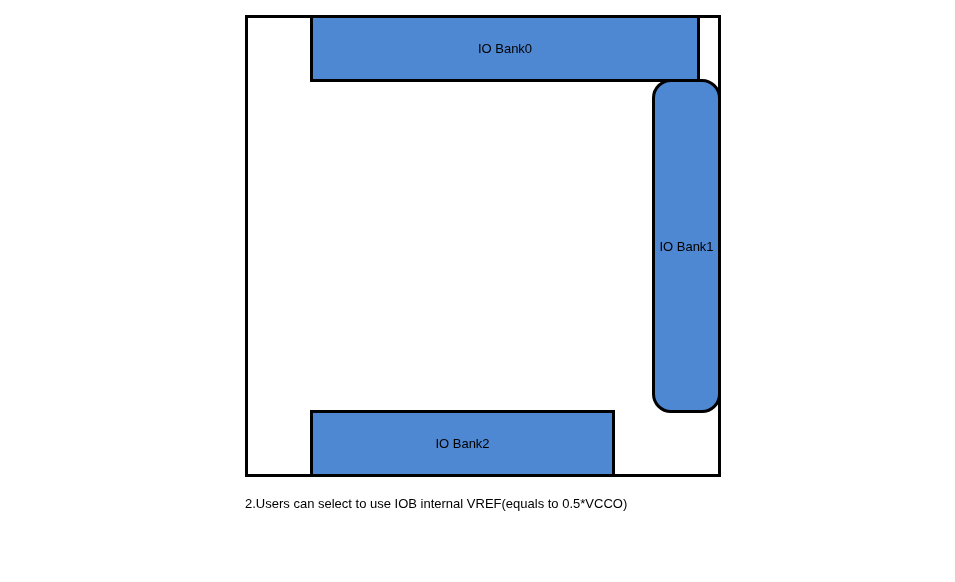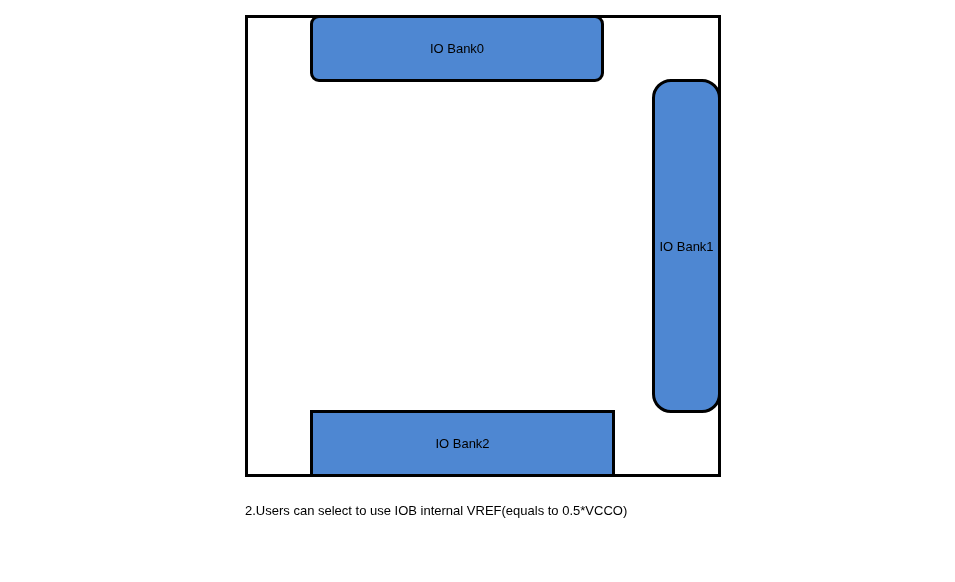--- a/index.html
+++ b/index.html
@@ -23,21 +23,21 @@
   }
   .bank {
     position: absolute;
     border: 3px solid #000;
     display: flex;
     align-items: center;
     justify-content: center;
     font-size: 13px;
     color: #000;
   }
-  .bank-top    { left: 310px; top: 15px;  width: 294px; height: 67px; border-radius: 9px; }
+  .bank-top    { left: 310px; top: 15px;  width: 390px; height: 67px; }
   .bank-bottom { left: 310px; top: 410px; width: 305px; height: 67px; }
   .bank-left   { left: 245px; top: 79px;  width: 68px;  height: 334px; }
   .bank-right  { left: 652px; top: 79px;  width: 69px;  height: 334px; border-radius: 19px; }
 
   .chip-center {
     position: absolute;
     left: 313px; top: 82px;
     width: 339px; height: 328px;
     display: flex;
     align-items: center;
@@ -60,21 +60,21 @@
     display: flex;
     align-items: flex-start;
   }
   .tofu {
     display: inline-block;
     width: 10px; height: 15px;
     background: #000;
     margin-left: 2px;
   }
   .note-item1 { margin-top: 6px; }
-  .note-item2 { margin-top: 11px; }
+  .note-item2 { margin-top: 4px; }
   .note-cont  { padding-left: 10px; }
 </style>
 </head>
 <body>
 
 <div class="stage">
 
   <div class="frame" style="border-color: rgb(0, 0, 0);"></div>
 
   <div class="bank bank-top" style="background: rgb(78, 135, 210); border-color: rgb(0, 0, 0);">

